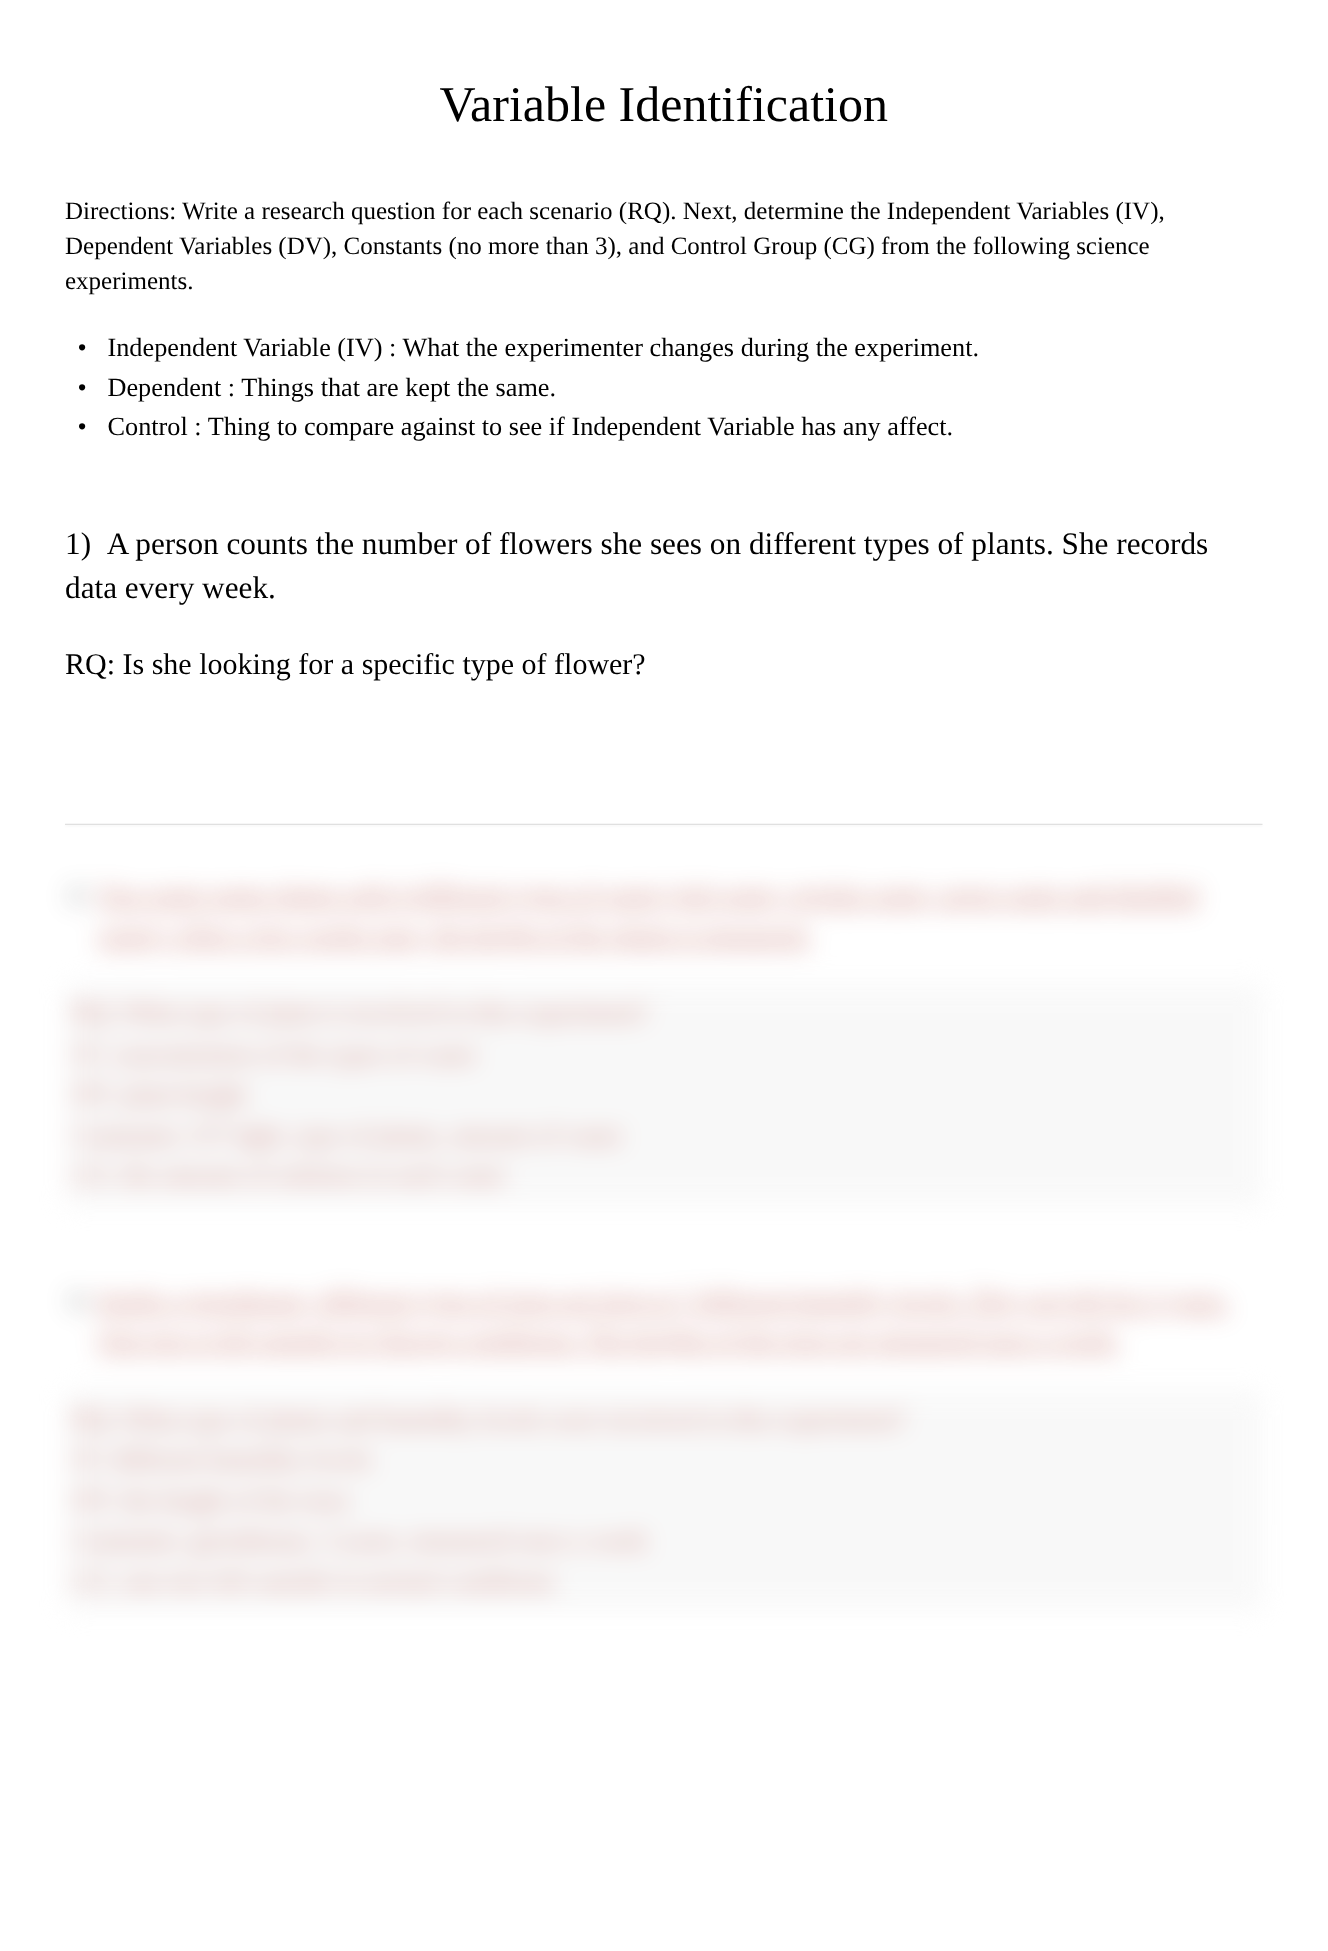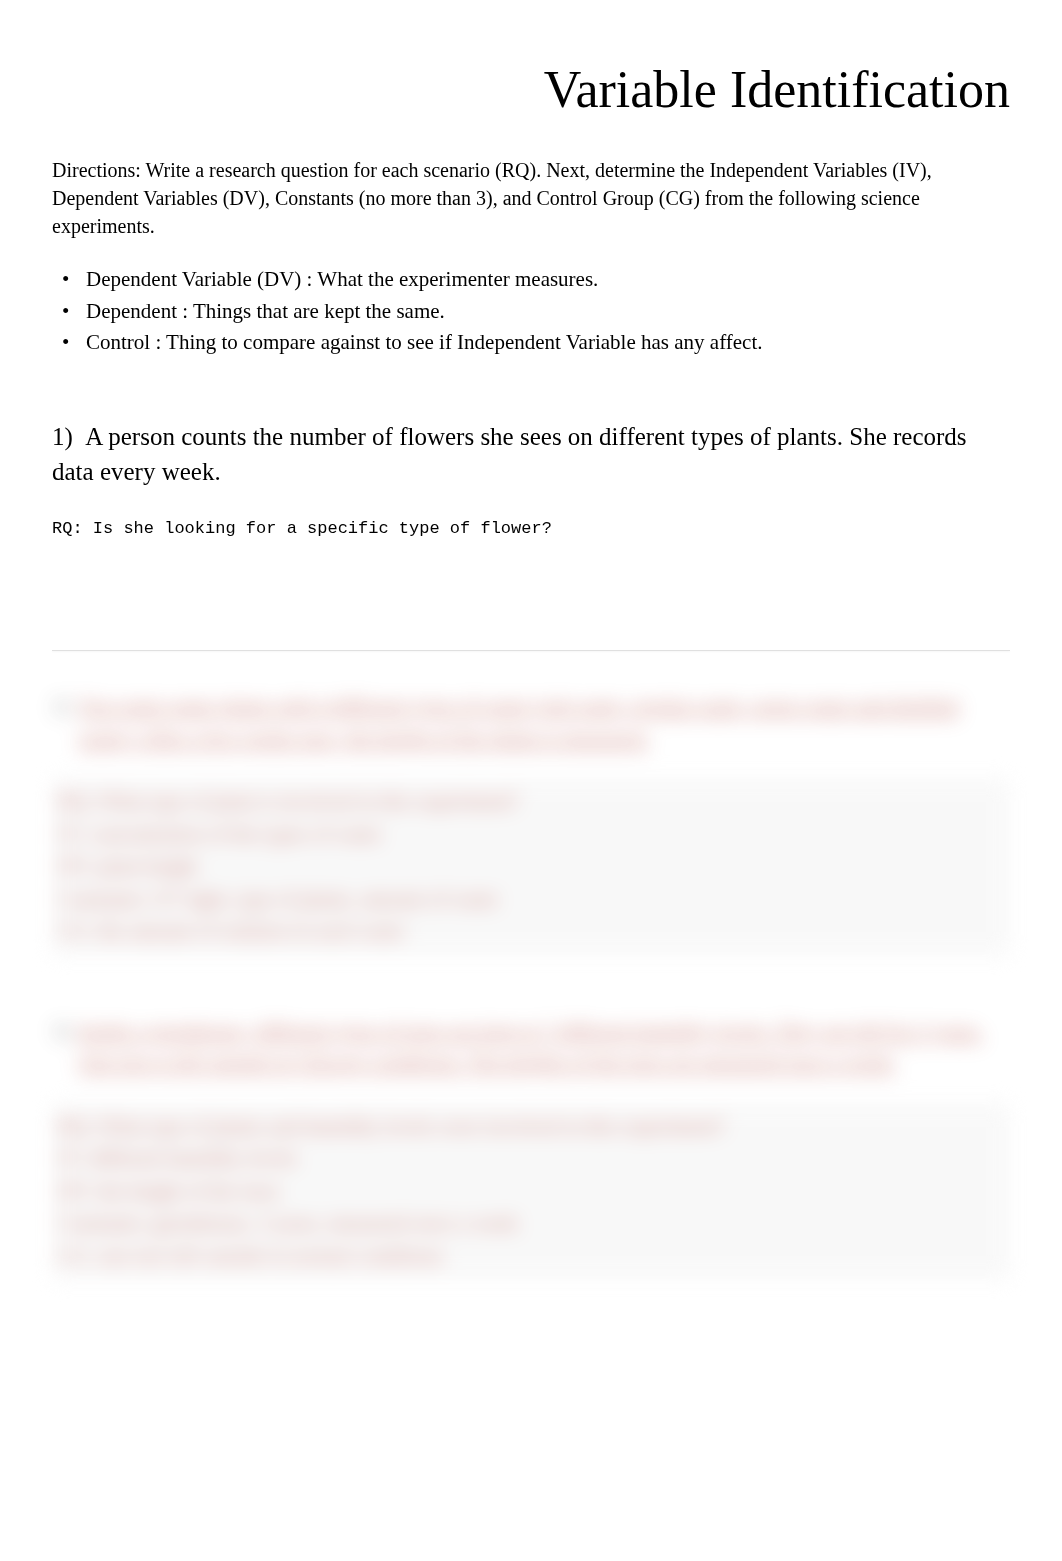--- a/index.html
+++ b/index.html
@@ -10,24 +10,24 @@
     body {
       font-family: "Times New Roman", Times, serif;
       background: #ffffff;
       width: 1062px;
       height: 1561px;
       padding: 60px 52px;
       color: #000000;
       position: relative;
     }
     .title {
-      font-size: 52px;
-      text-align: right;
+      font-size: 40px;
+      text-align: center;
       font-weight: 400;
-      margin-bottom: 37px;
+      margin-bottom: 48px;
     }
     .directions {
       font-size: 20px;
       line-height: 1.4;
       margin-bottom: 24px;
     }
     .definitions {
       list-style: none;
       padding-left: 34px;
       margin-bottom: 60px;
@@ -45,23 +45,22 @@
     }
     .question-block {
       margin-bottom: 40px;
     }
     .question-text {
       font-size: 25px;
       line-height: 1.4;
       margin-bottom: 28px;
     }
     .rq-line {
-      font-size: 17px;
+      font-size: 24px;
       line-height: 1.4;
-      font-family: Liberation Mono, monospace;
     }
     .divider {
       border: none;
       border-top: 1px solid #e0e0e0;
       margin-top: 110px;
       margin-bottom: 40px;
       box-shadow: 0 1px 2px rgba(0,0,0,0.05);
     }
     .blurred-section {
       filter: blur(10px);
@@ -101,21 +100,21 @@
     }
   </style>
 </head>
 <body>
 
 <h1 class="title">Variable Identification</h1>
 
 <p class="directions">Directions: Write a research question for each scenario (RQ).   Next, determine the Independent Variables (IV), Dependent Variables (DV), Constants (no more than 3), and Control Group (CG) from the following science experiments.</p>
 
 <ul class="definitions">
-  <li>Dependent Variable (DV)   :  What the experimenter measures.</li>
+  <li>Independent Variable (IV)    : What the experimenter changes during the experiment.</li>
   <li>Dependent :   Things that are kept the same.</li>
   <li>Control :   Thing to compare against to see if Independent Variable has any affect.</li>
 </ul>
 
 <div class="question-block">
   <p class="question-text">
     <span>1)</span>&nbsp;&nbsp;<span>A person counts the number of flowers she sees on different types of plants.   She records data every week.</span>
   </p>
   <p class="rq-line">RQ: Is she looking for a specific type of flower?</p>
 </div>

